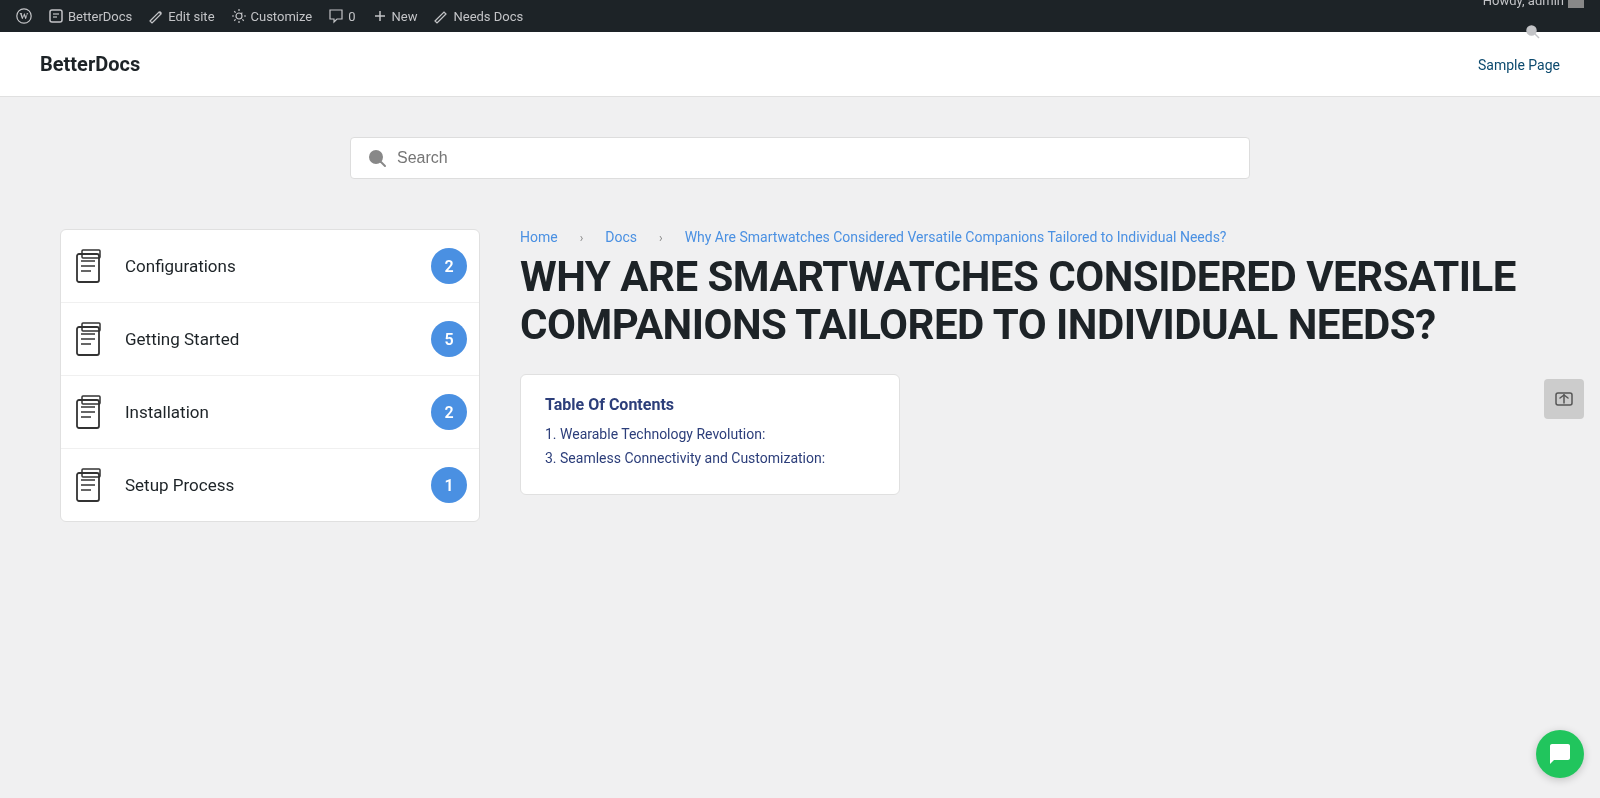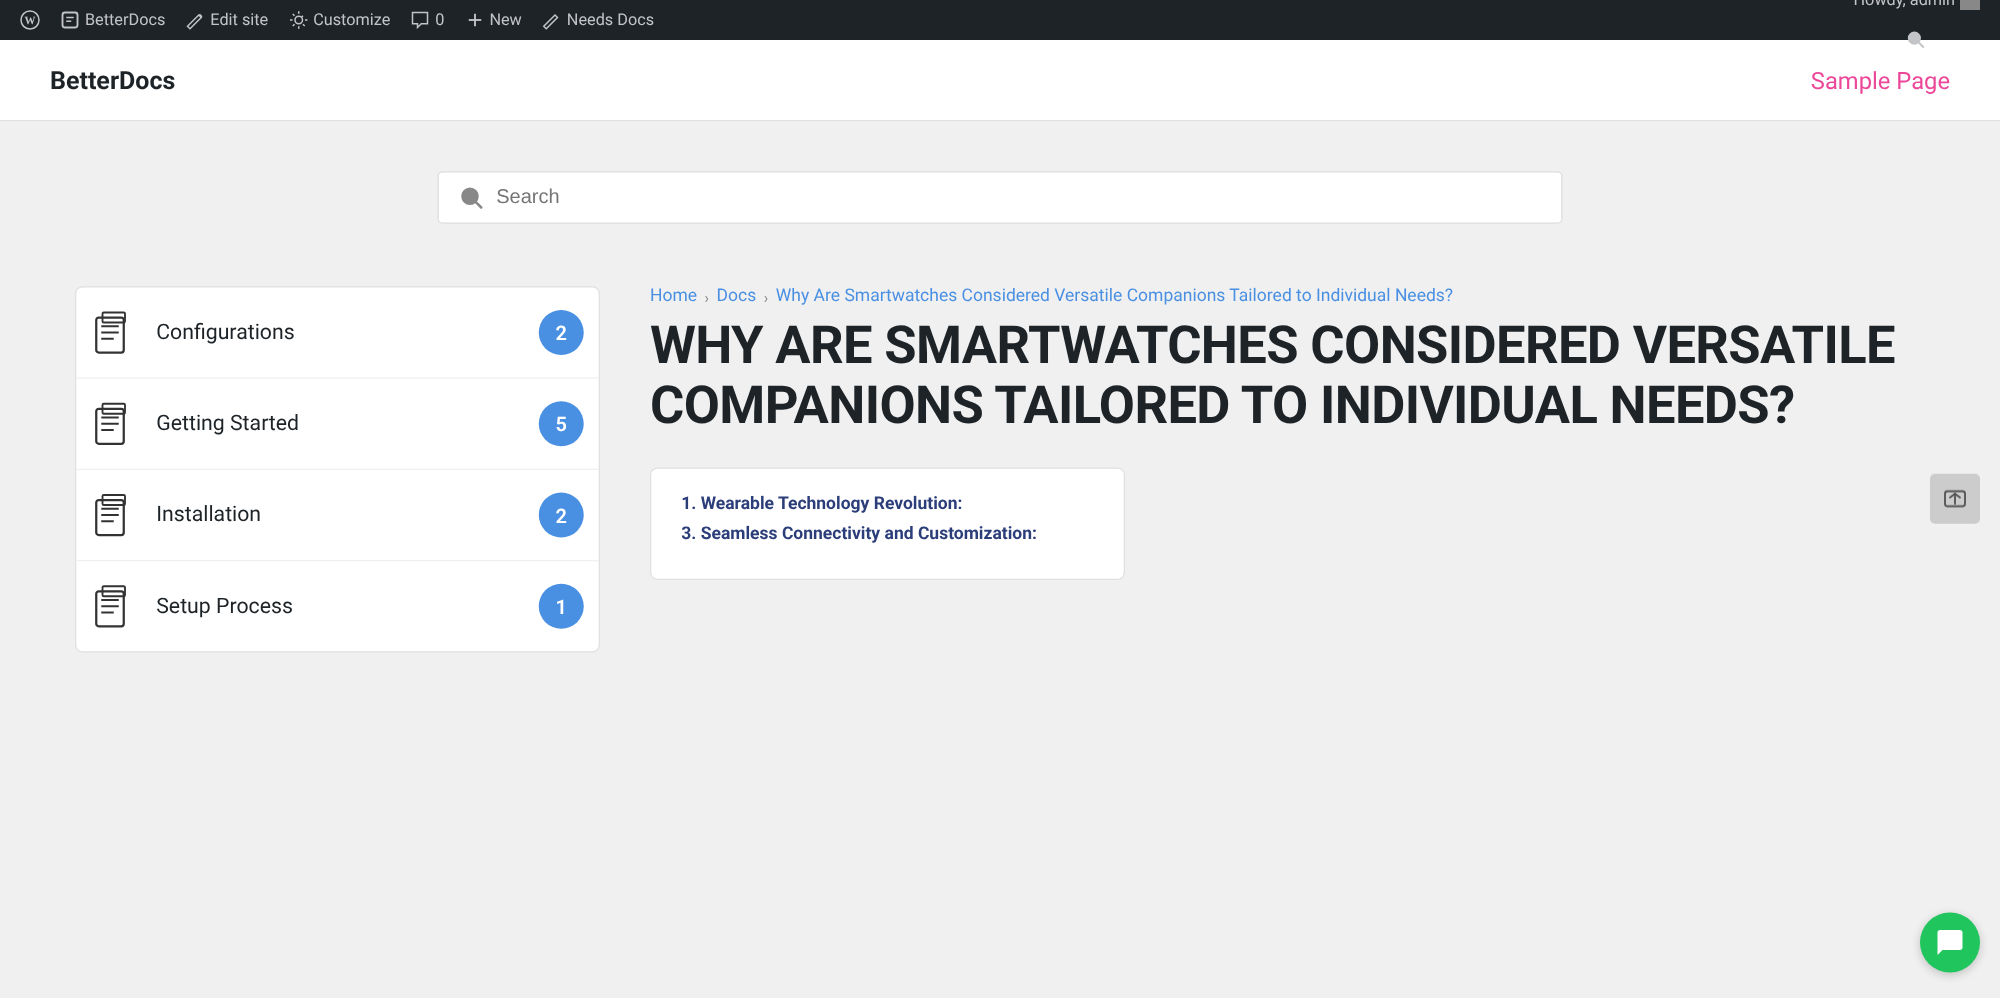--- a/index.html
+++ b/index.html
@@ -78,23 +78,23 @@
       justify-content: space-between;
       padding: 20px 40px;
       border-bottom: 1px solid #e0e0e0;
     }
     .site-title {
       font-size: 20px;
       font-weight: 700;
       color: #1d2327;
     }
     .site-nav a {
-      color: #ec4899;
+      color: #0c4a6e;
       text-decoration: none;
-      font-size: 19px;
+      font-size: 14px;
       margin-left: 47px;
     }
 
     
     .hero-section {
       background: #f0f0f1;
       padding: 40px 34px 30px;
       display: flex;
       justify-content: center;
     }
@@ -175,21 +175,21 @@
     }
 
     
     .main-content {
       flex: 1;
       padding-left: 40px;
     }
     .breadcrumb {
       display: flex;
       align-items: flex-end;
-      gap: 6px;
+      gap: 22px;
       font-size: 14px;
       color: #4a90e2;
       margin-bottom: 8px;
       flex-wrap: wrap;
     }
     .breadcrumb a { color: #4a90e2; text-decoration: none; }
     .breadcrumb-sep { color: #888; font-size: 12px; }
     .breadcrumb-current { color: #4a90e2; }
     .article-title {
       font-size: 42px;
@@ -209,21 +209,21 @@
     }
     .toc-title {
       font-size: 16px;
       font-weight: 700;
       color: #2c3e7a;
       margin-bottom: 12px;
     }
     .toc-item {
       font-size: 14px;
       color: #2c3e7a;
-      font-weight: 700;
+      font-weight: 400;
       margin-bottom: 8px;
       cursor: pointer;
     }
 
     
     .float-btn {
       position: fixed;
       right: 16px;
       bottom: 20px;
       width: 48px;
@@ -408,20 +408,21 @@
         <a>Home</a>
         <span class="breadcrumb-sep">›</span>
         <a>Docs</a>
         <span class="breadcrumb-sep">›</span>
         <span class="breadcrumb-current">Why Are Smartwatches Considered Versatile Companions Tailored to Individual Needs?</span>
       </nav>
 
       <h1 class="article-title">WHY ARE SMARTWATCHES CONSIDERED VERSATILE COMPANIONS TAILORED TO INDIVIDUAL NEEDS?</h1>
 
       <div class="toc-card">
+        <div class="toc-title">Table Of Contents</div>
         <div class="toc-item">1. Wearable Technology Revolution:</div>
         <div class="toc-item">3. Seamless Connectivity and Customization:</div>
       </div>
     </main>
 
   </div>
 </div>
 
 <div class="scroll-indicator">
   <svg viewBox="0 0 20 20">

